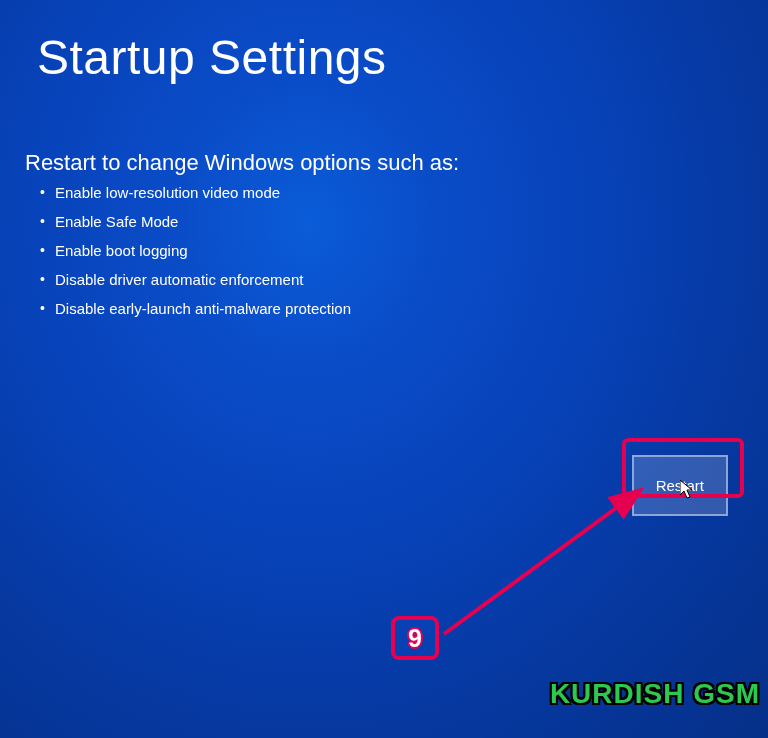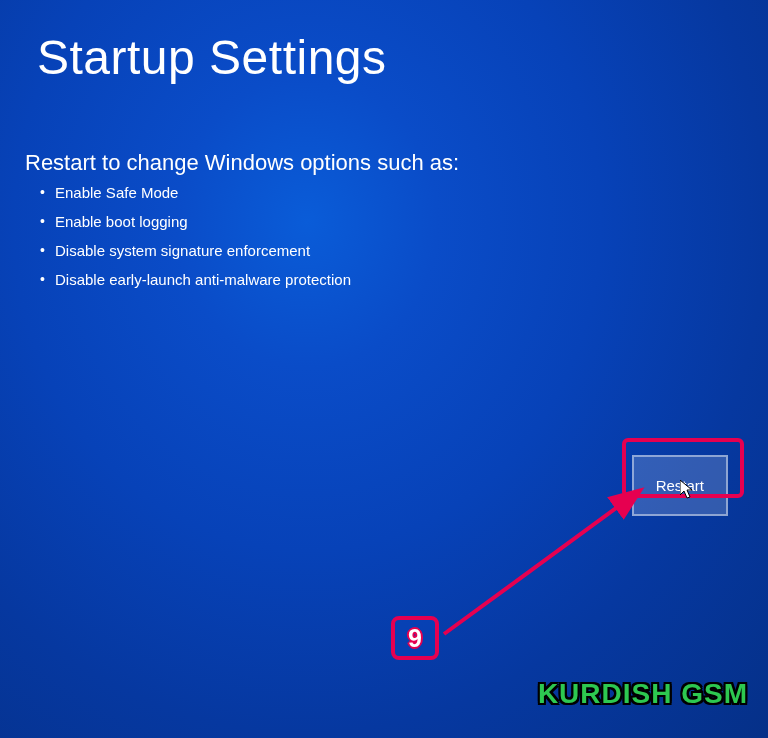--- a/index.html
+++ b/index.html
@@ -99,42 +99,43 @@
       pointer-events: none;
     }
     .cursor-icon {
       position: absolute;
       right: 72px;
       top: 480px;
       pointer-events: none;
     }
     .watermark {
       position: absolute;
-      right: 20px;
+      right: 8px;
       bottom: 28px;
       font-family: Arial Black, Arial, sans-serif;
       font-weight: 900;
       font-size: 28px;
       color: #2dc850;
       letter-spacing: 1px;
       text-shadow: 2px 0 0 #000, -2px 0 0 #000, 0 2px 0 #000, 0 -2px 0 #000, 2px 2px 0 #000, -2px -2px 0 #000, 2px -2px 0 #000, -2px 2px 0 #000;
       pointer-events: none;
     }
   </style>
 </head>
 <body>
 
 <h1 class="page-title">Startup Settings</h1>
 
 <p class="subtitle">Restart to change Windows options such as:</p>
 
 <ul class="options-list">
+  <li>Enable low-resolution video mode</li>
   <li>Enable Safe Mode</li>
   <li>Enable boot logging</li>
-  <li>Disable system signature enforcement</li>
+  <li>Disable driver automatic enforcement</li>
   <li>Disable early-launch anti-malware protection</li>
 </ul>
 
 <button class="restart-button">Restart</button>
 
 <div class="highlight-box-button"></div>
 
 <svg class="cursor-icon" width="16" height="20" viewBox="0 0 16 20">
   <path d="M0,0 L0,15 L4,11 L7,18 L10,17 L7,10 L12,10 Z" fill="#ffffff" stroke="#000000" stroke-width="1"></path>
 </svg>

